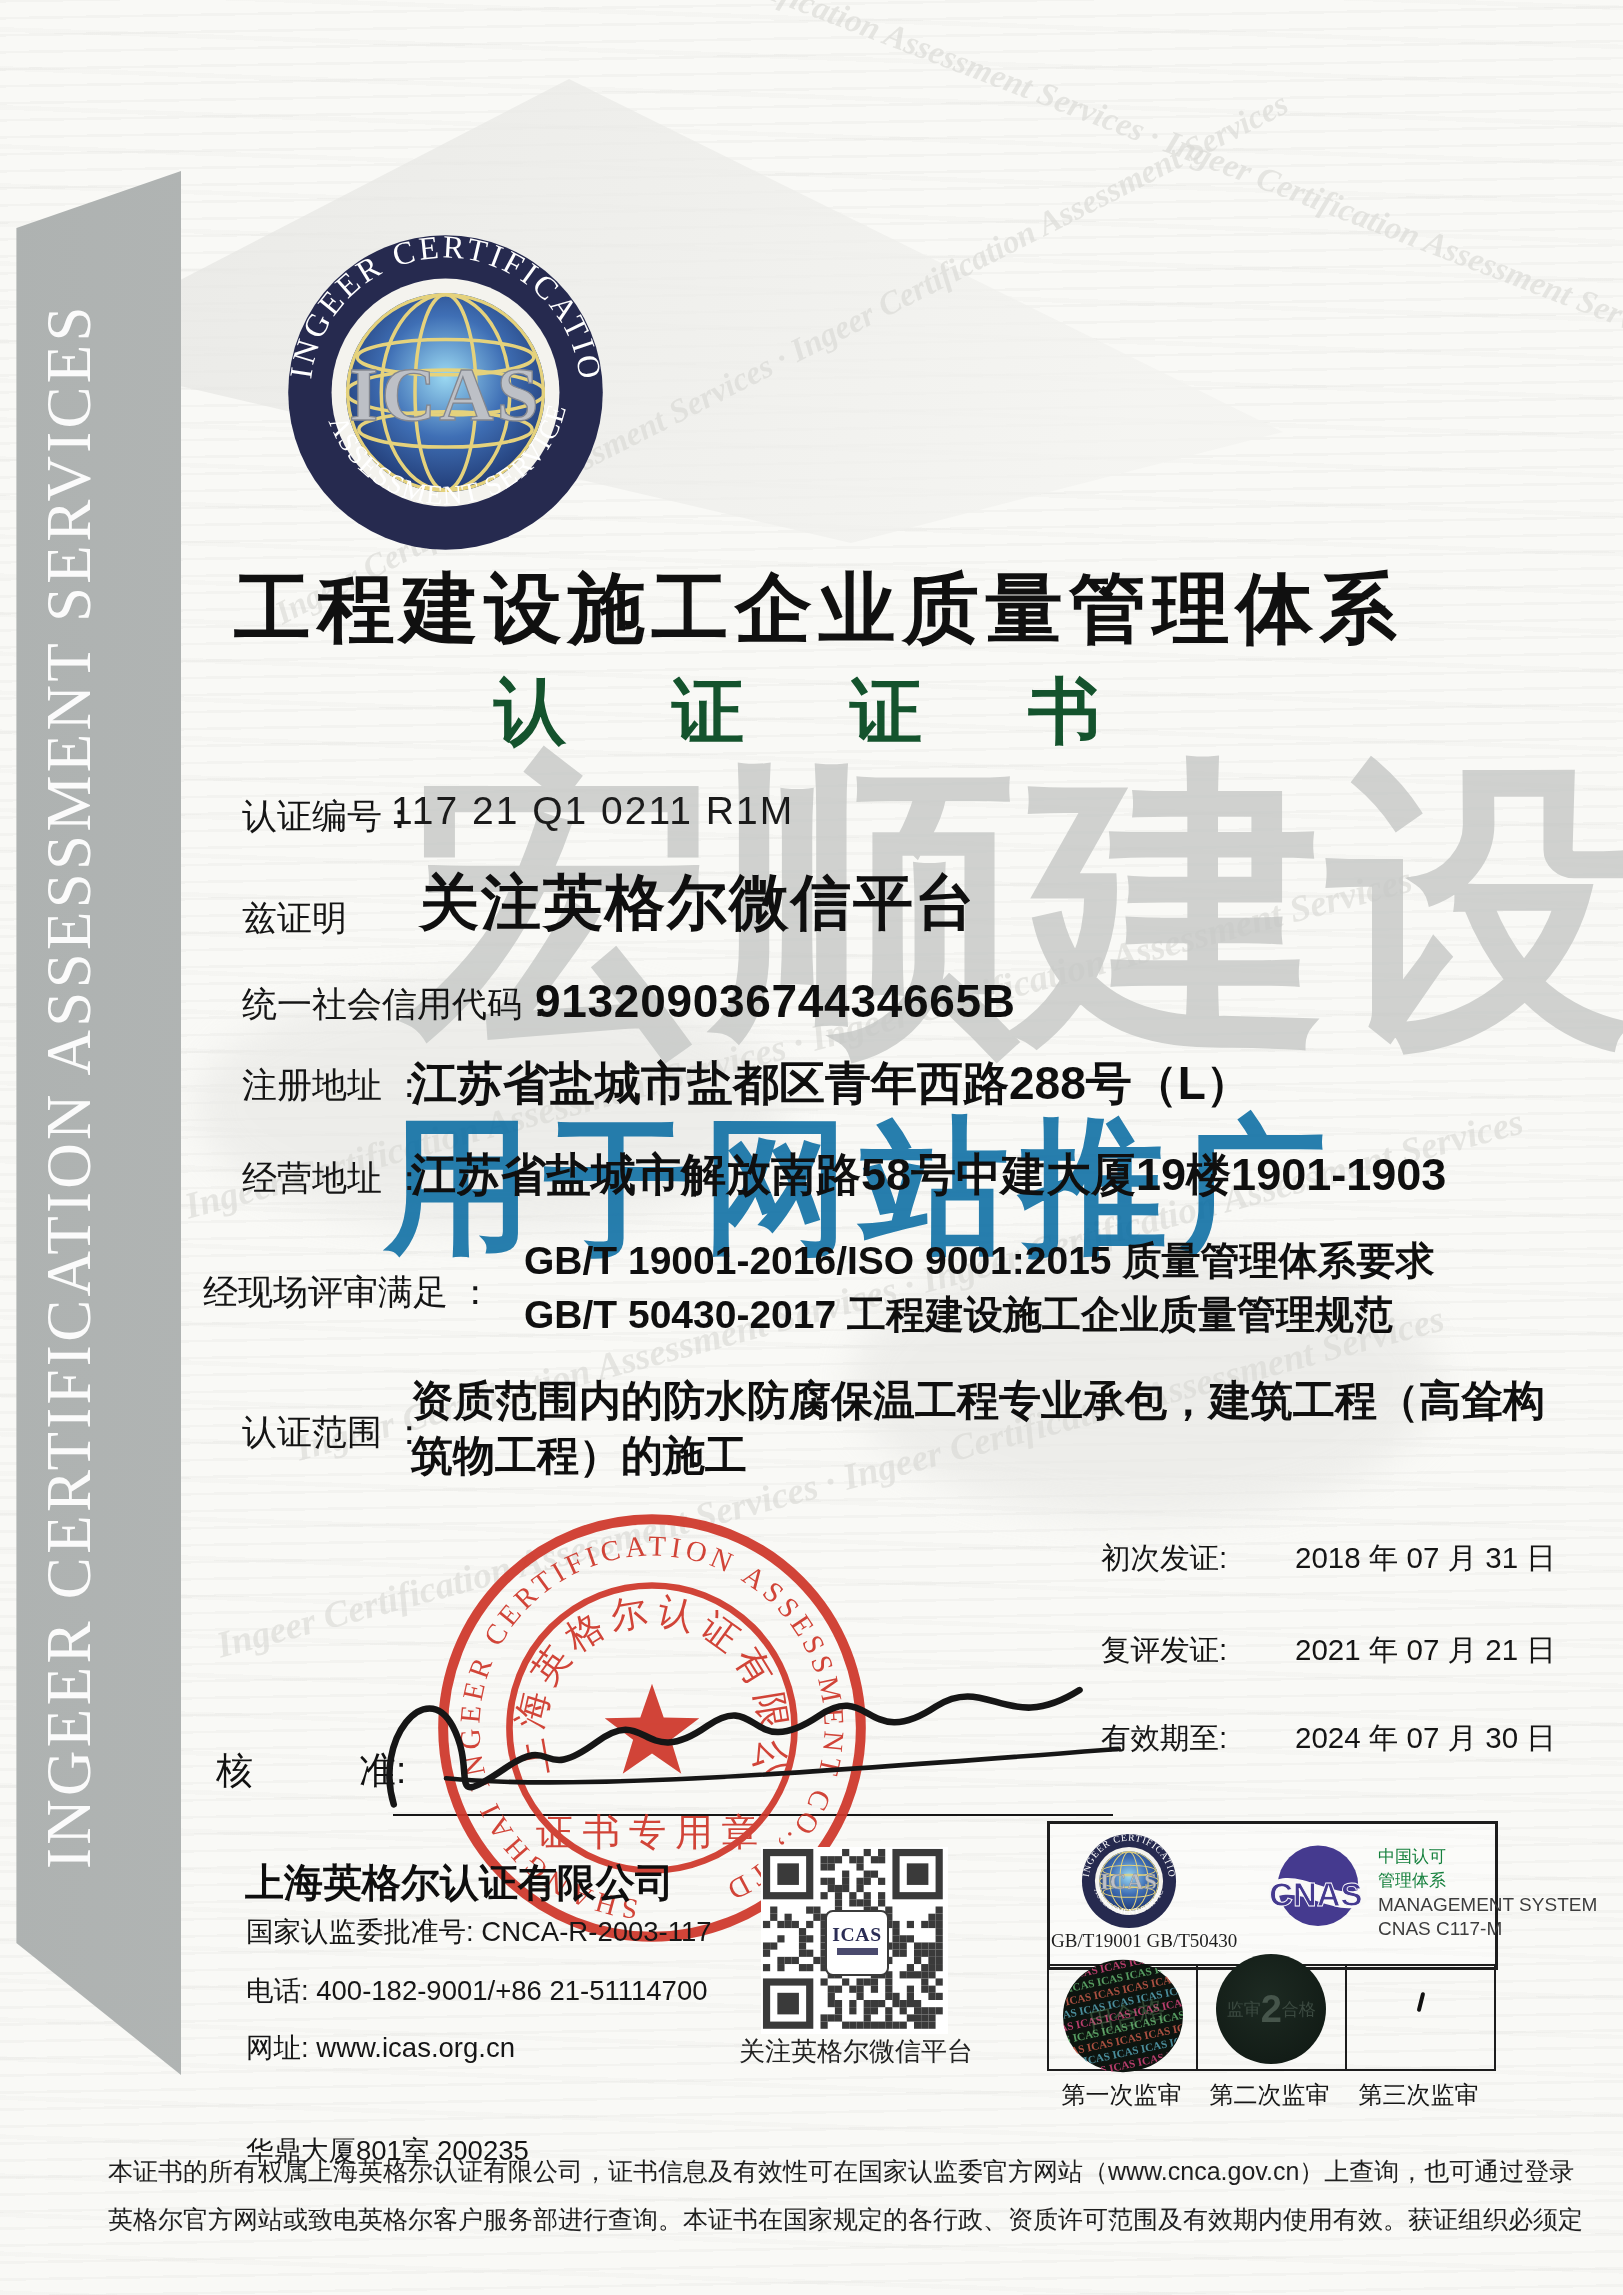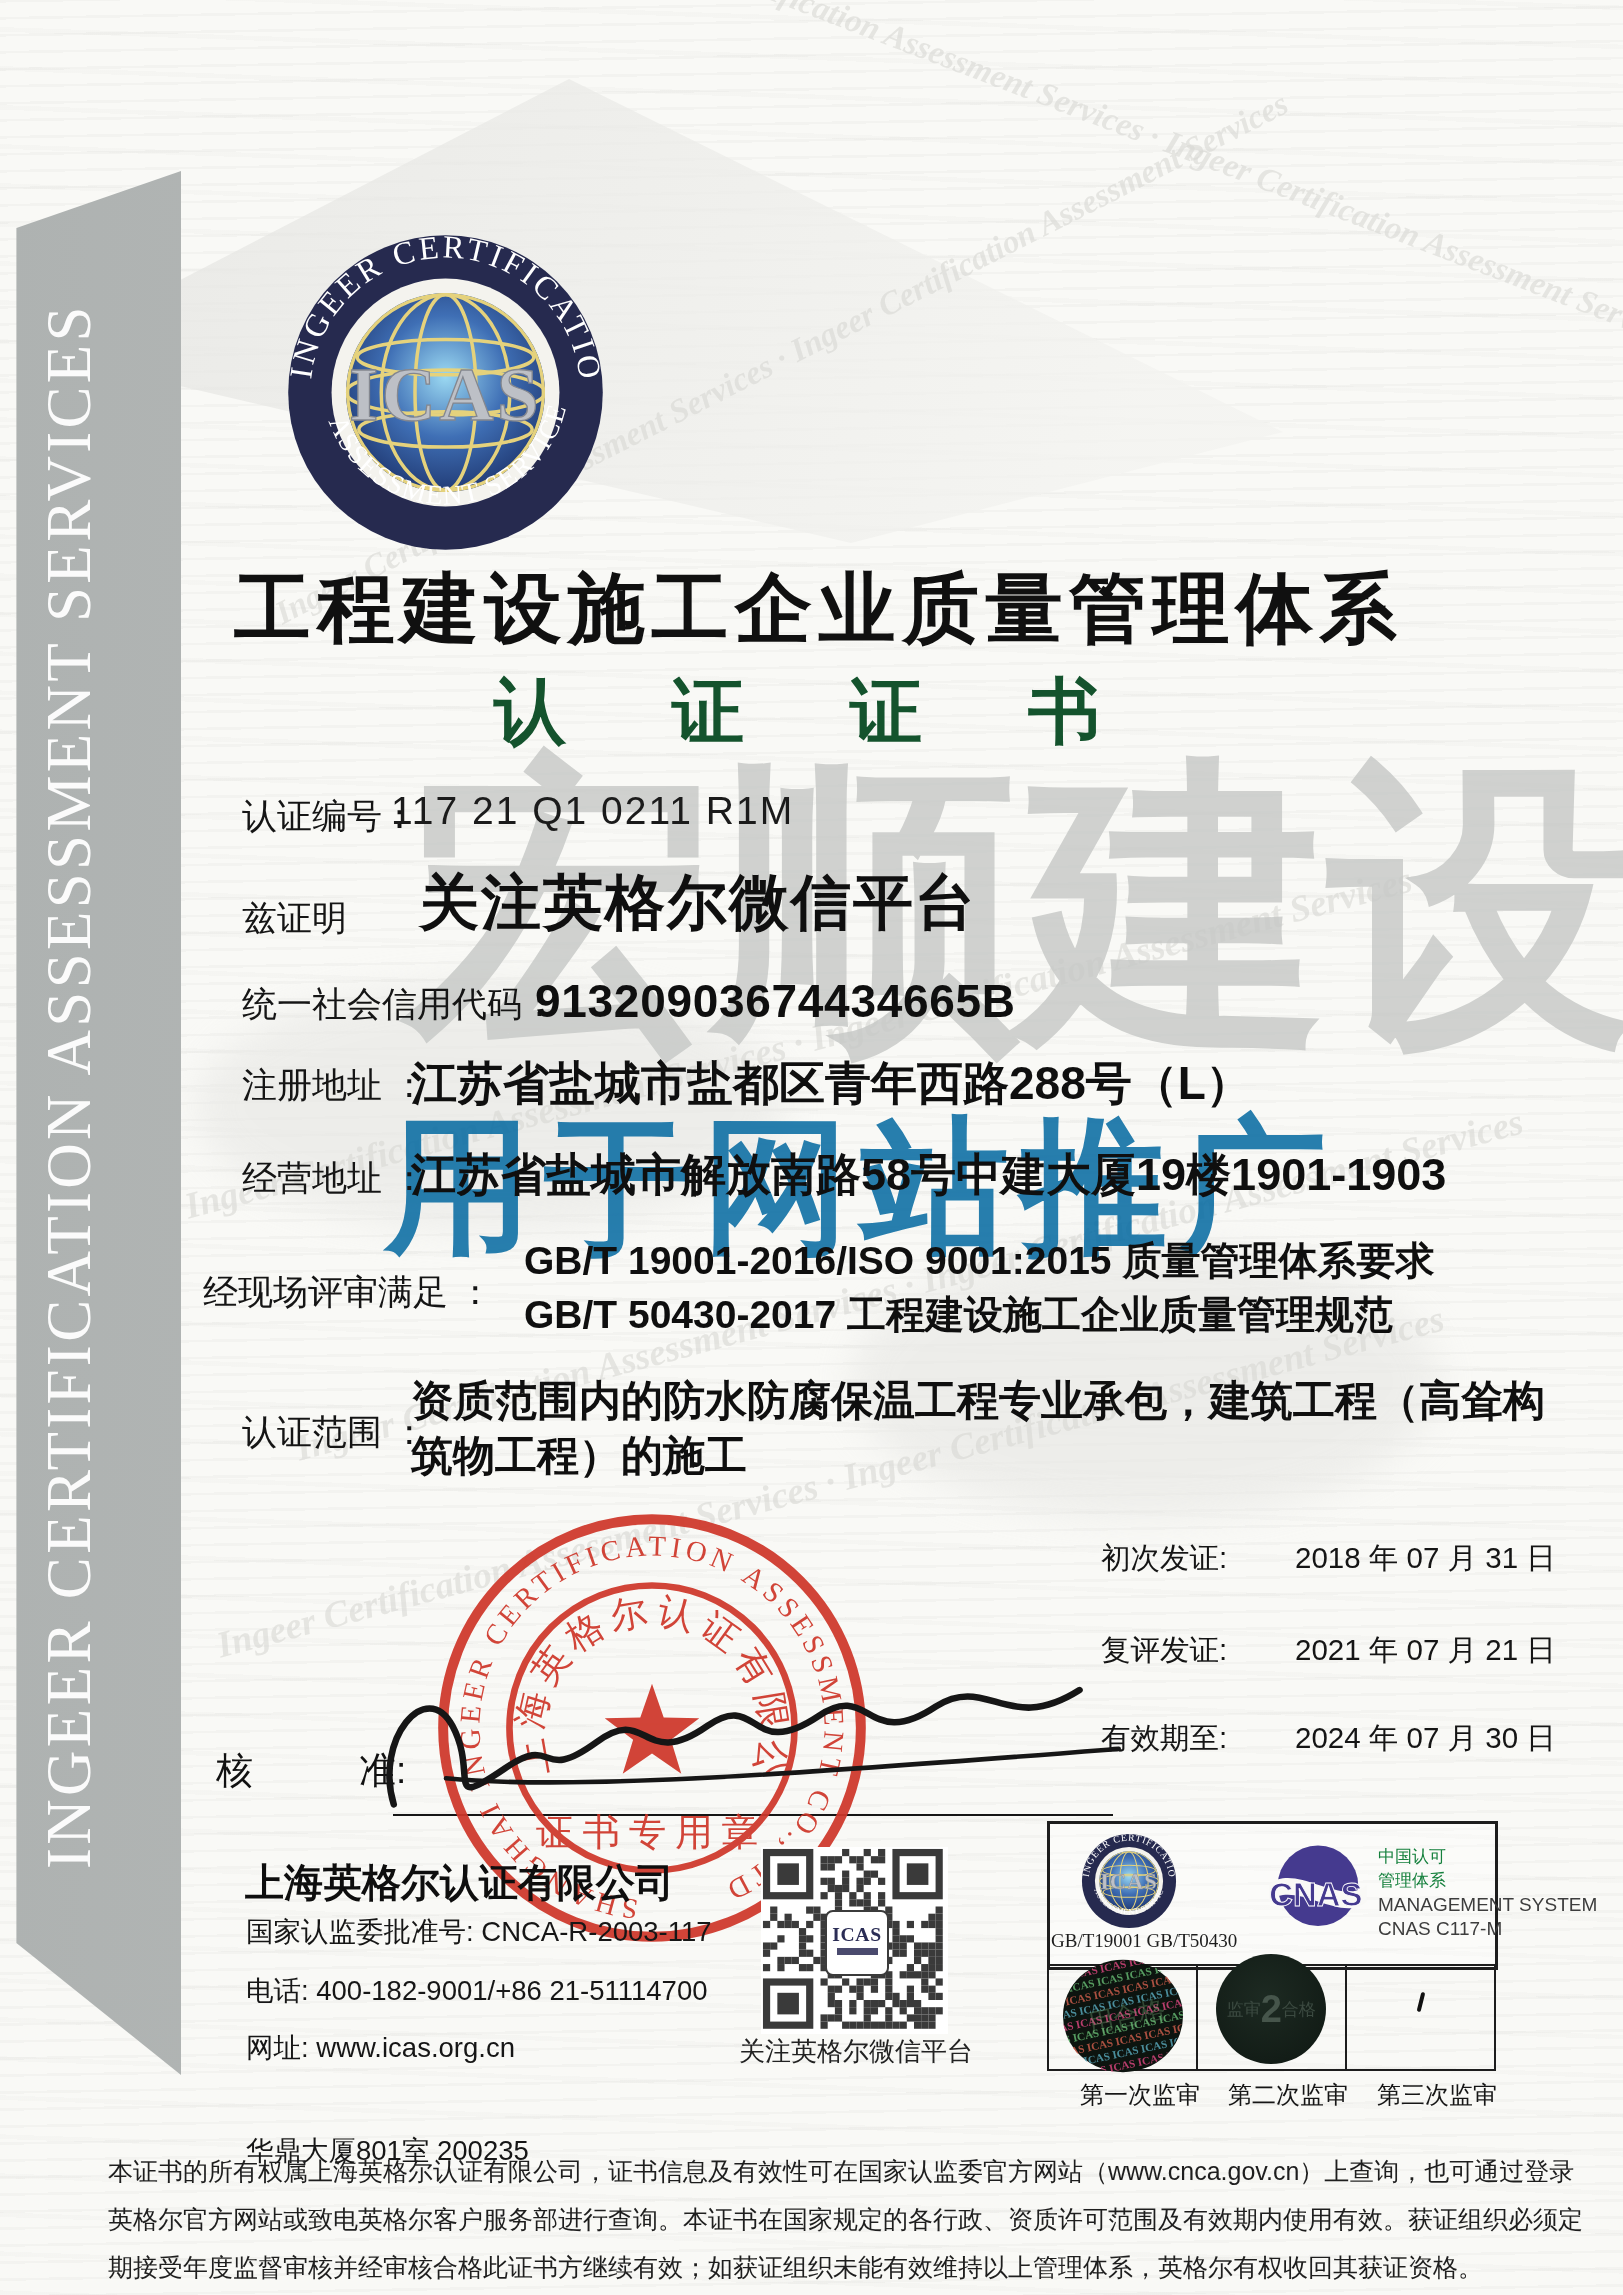--- a/index.html
+++ b/index.html
@@ -60,21 +60,21 @@
   .acc-box{left:1047px;top:1821px;width:445px;height:143px;border:3.3px solid #1d1d1d;background:rgba(255,255,255,.35);}
   .gb-codes{left:1051px;top:1930px;width:183px;text-align:center;
      font-family:"Liberation Serif","DejaVu Serif",serif;font-size:19px;color:#1d1d1d;white-space:nowrap;}
   .cnas-txt{left:1378px;top:1845px;line-height:24px;white-space:nowrap;}
   .cnas-txt .cn{font-size:17px;color:#15803d;}
   .cnas-txt .en{font-size:19px;color:#3d3d3d;}
   
   .sv-table{left:1047px;top:1964px;width:445px;height:103px;border:2.6px solid #1d1d1d;display:flex;}
   .sv-cell{flex:1;border-right:2px solid #1d1d1d;position:relative;}
   .sv-cell:last-child{border-right:none;}
-  .sv-cap{top:2079px;width:157px;text-align:right;font-size:24px;color:#161616;white-space:nowrap;}
+  .sv-cap{top:2079px;width:157px;text-align:center;font-size:24px;color:#161616;white-space:nowrap;}
   .tick{left:72px;top:26px;width:3.9px;height:19.6px;background:#111;transform:rotate(14deg);border-radius:2px;}
   .sticker2{left:18.3px;top:-11.8px;width:110px;height:110px;border-radius:50%;
      background:radial-gradient(circle at 45% 40%,#1d2a22 0%,#131d17 70%,#0d140f 100%);
      display:flex;align-items:center;justify-content:center;color:#3c4a41;white-space:nowrap;}
   .sticker2 .s{font-size:17px;} .sticker2 .b{font-size:38px;font-weight:bold;color:#46554b;}
   
   .footer-line{left:108px;width:1505px;font-size:25px;color:#1e1e1e;white-space:nowrap;}
   svg text{font-family:"Liberation Serif","DejaVu Serif",serif;}
 </style>
 </head>
@@ -498,16 +498,15 @@
     <div class="sv-cell">
       <div class="abs tick"></div>
     </div>
   </div>
   <div class="abs sv-cap" style="left:1043px">第一次监审</div>
   <div class="abs sv-cap" style="left:1191px">第二次监审</div>
   <div class="abs sv-cap" style="left:1340px">第三次监审</div>
 
   <div class="abs footer-line" style="top:2155px">本证书的所有权属上海英格尔认证有限公司，证书信息及有效性可在国家认监委官方网站（www.cnca.gov.cn）上查询，也可通过登录</div>
   <div class="abs footer-line" style="top:2203px">英格尔官方网站或致电英格尔客户服务部进行查询。本证书在国家规定的各行政、资质许可范围及有效期内使用有效。获证组织必须定</div>
-  <div class="abs footer-line" style="top:2251px">期接受年度监督审核并经审核合格此证书方继续有效；如获证组织未能有效维持以上管理体系，英格尔有权收回其获证资格。</div>
 
 </div>
 
 
 </body></html>

